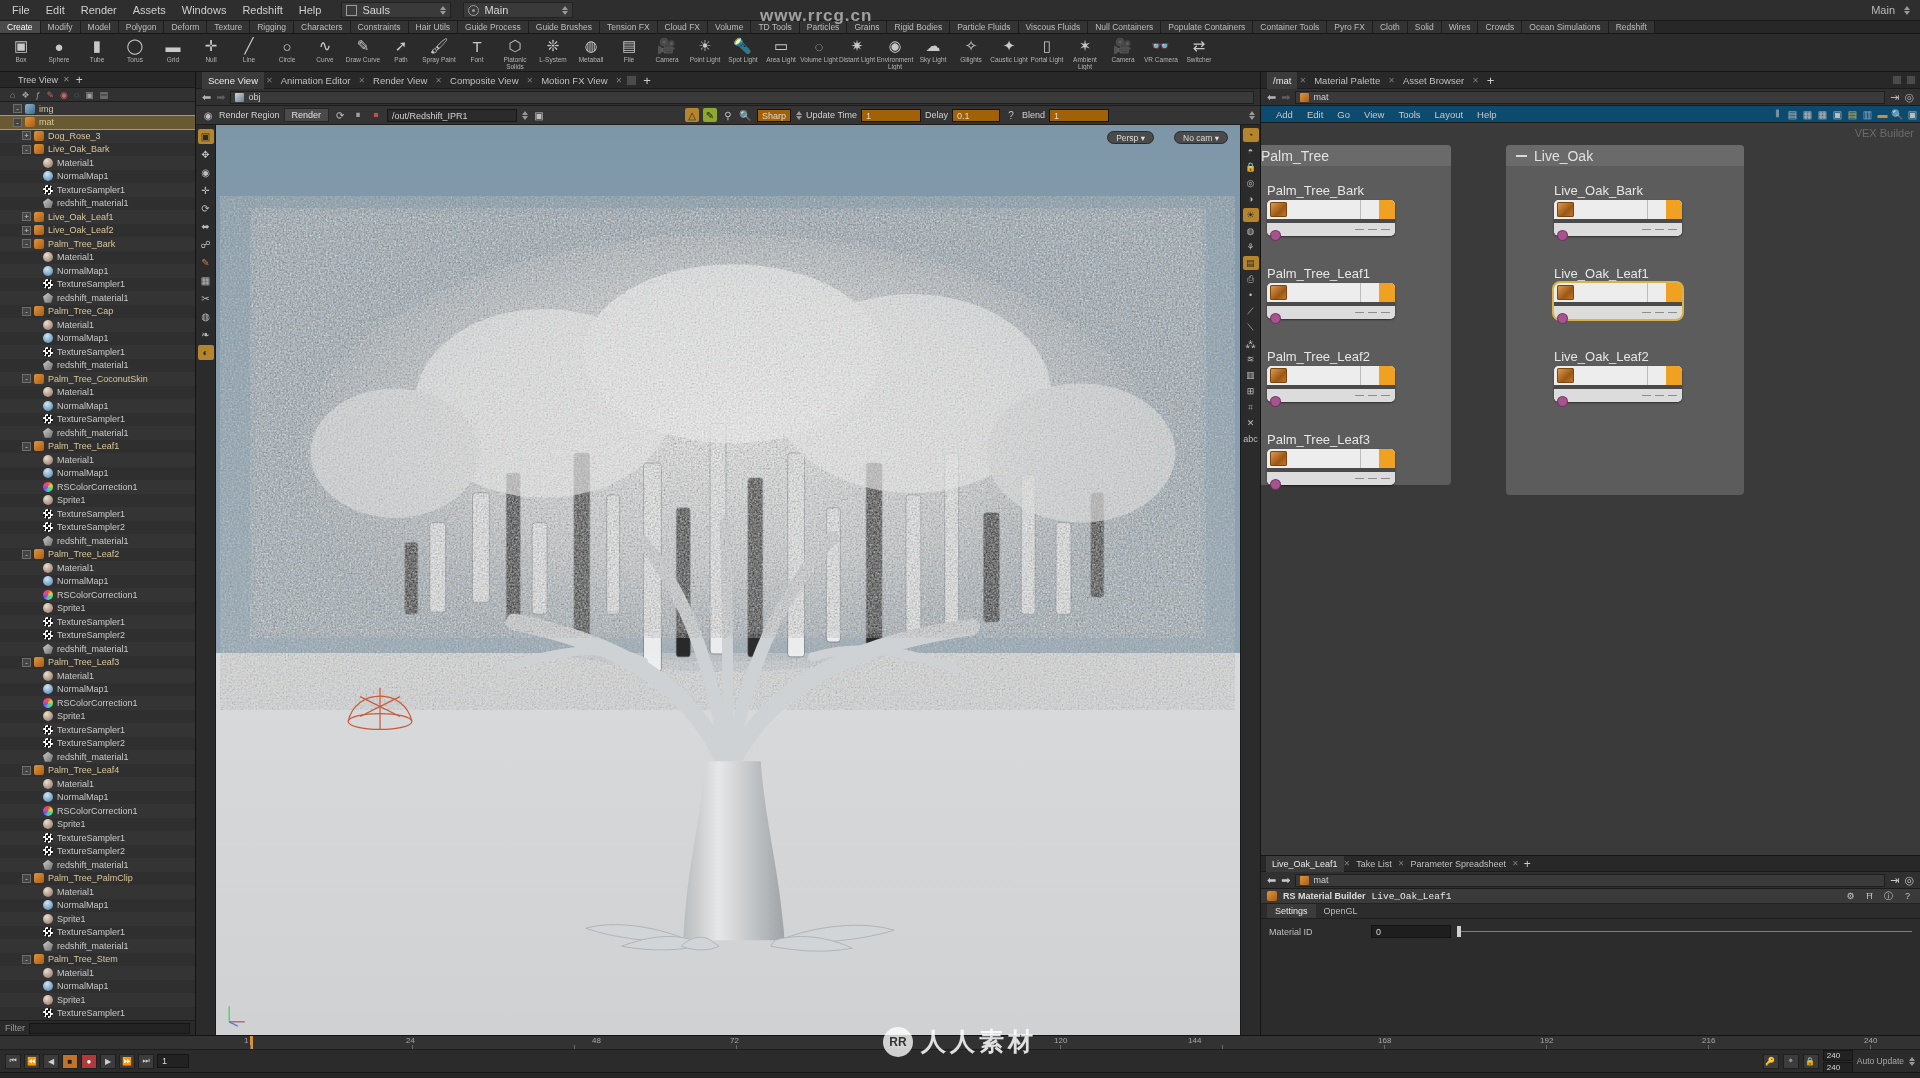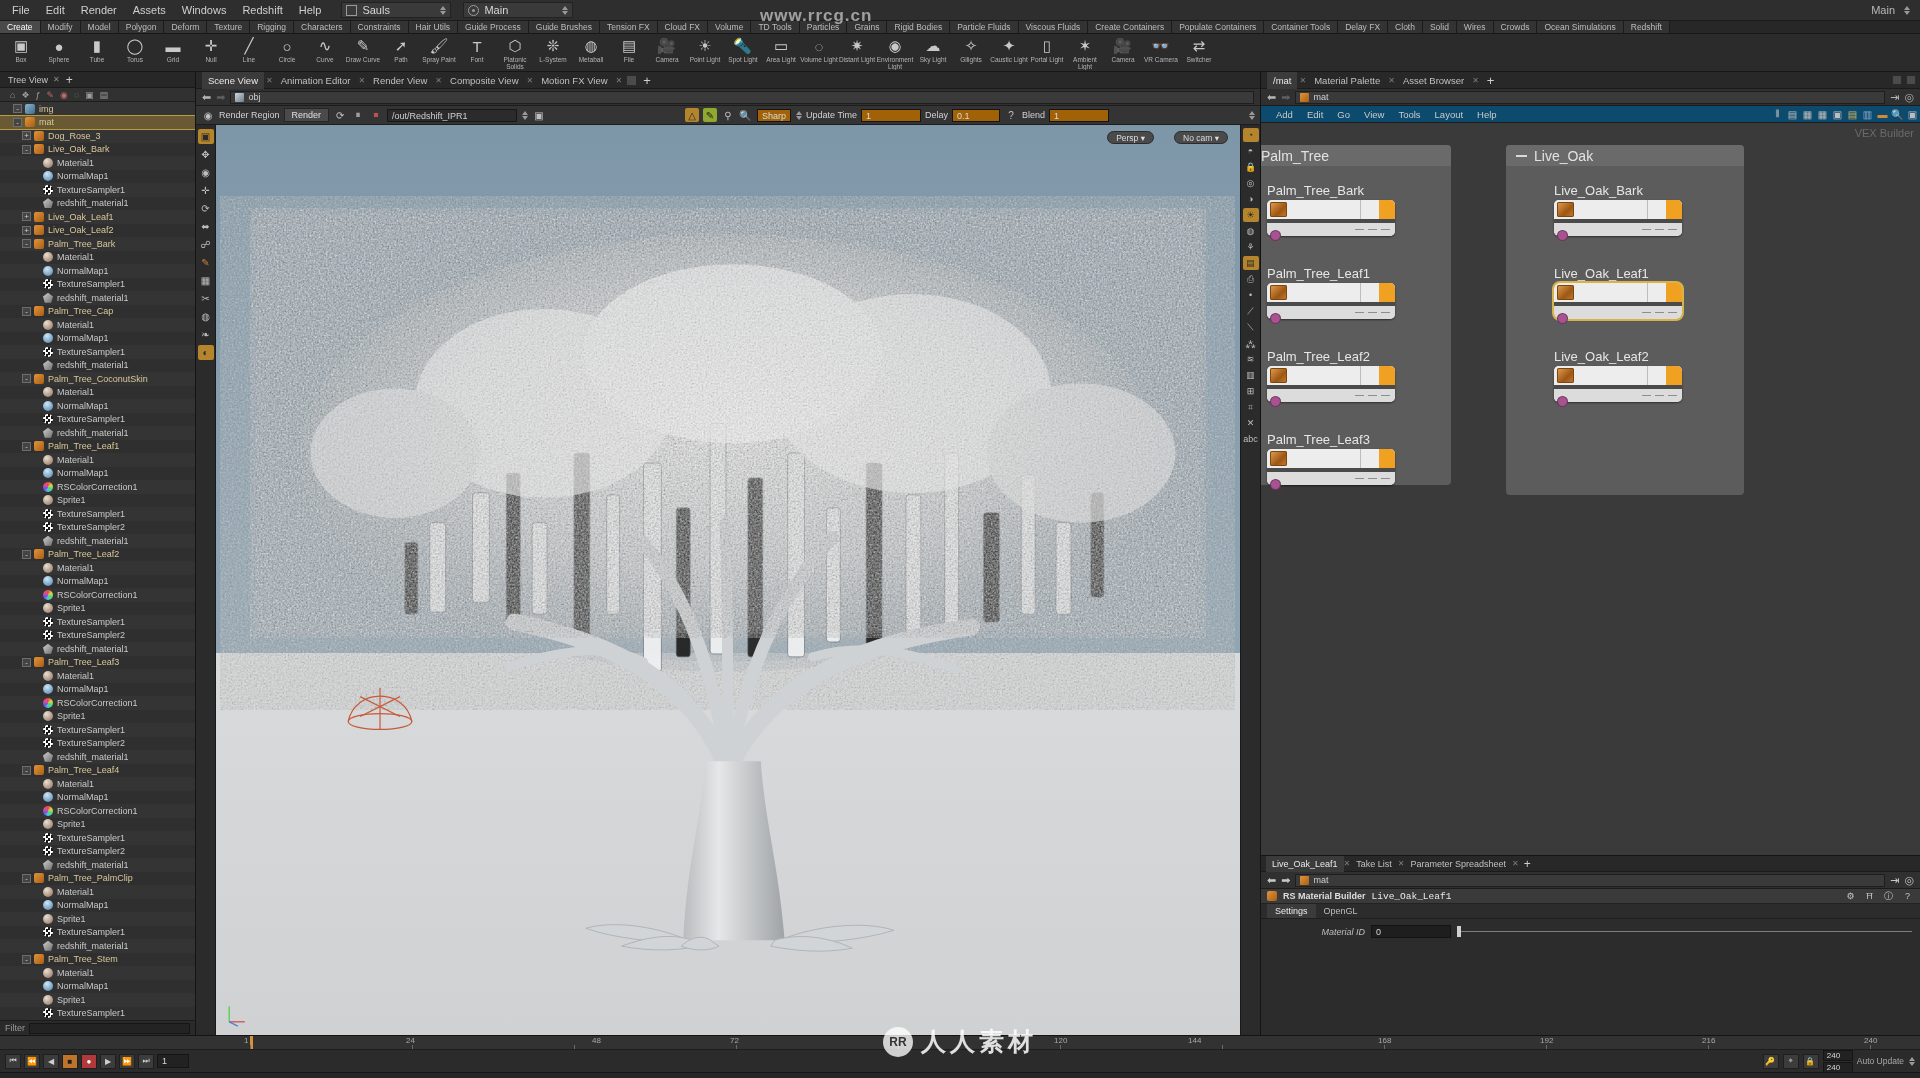--- a/index.html
+++ b/index.html
@@ -50,21 +50,21 @@
   }
   .tool{ width:38px; display:flex; flex-direction:column; align-items:center; padding-top:2px; }
   .tool .gl{ width:20px; height:20px; display:flex; align-items:center; justify-content:center; font-size:15px; }
   .tool .tn{ font-size:6.5px; color:#b4b4b4; margin-top:1px; text-align:center; line-height:6.5px; width:38px; overflow:hidden;}
 
   
   .body{ display:flex; height:963px; }
 
   
   .leftcol{ width:196px; background:#2d2d2d; display:flex; flex-direction:column; border-right:1px solid #141414;}
-  .lv-tabs{ height:16px; background:#272727; display:flex; align-items:center; padding-left:3px; border-bottom:1px solid #191919;}
+  .lv-tabs{ height:16px; background:#272727; display:flex; align-items:center; padding-left:13px; border-bottom:1px solid #191919;}
   .lv-tabs .t{ font-size:9px; color:#c4c4c4; padding:0 5px; }
   .lv-tabs .x{ font-size:8px; color:#8a8a8a; }
   .lv-tabs .plus{ color:#cfcfcf; font-size:12px; margin-left:6px; }
   .lv-tool{ height:14px; background:#313131; display:flex; align-items:center; gap:6px; padding-left:10px; border-bottom:1px solid #1d1d1d;}
   .lv-tool span{ font-size:9px; color:#9d9d9d;}
   .tree{ flex:1; overflow:hidden; position:relative; background:#333; }
   .trow{ height:13.5px; display:flex; align-items:center; font-size:9px; white-space:nowrap; position:relative;}
   .trow:nth-child(odd){ background:#343434;}
   .trow:nth-child(even){ background:#2f2f2f;}
   .trow.sel{ background:#6a5a33; outline:1px solid #b89b4a; z-index:2;}
@@ -171,21 +171,21 @@
   .pp-node .ni{ width:10px;height:10px;background:linear-gradient(135deg,#e4933a,#a85f14);border-radius:2px;}
   .pp-node .ttl{ font-size:9px; color:#dedede; font-weight:bold;}
   .pp-node .val{ font-size:9.5px; color:#e8e8e8; font-family:"Liberation Mono", monospace;}
   .pp-node .spacer{flex:1;}
   .pp-node .pi{ width:13px;height:12px;display:flex;align-items:center;justify-content:center;font-size:9px;color:#c5c5c5;}
   .pp-subtabs{ height:15px; background:#2c2c2c; display:flex; align-items:flex-end; padding-left:6px; border-bottom:1px solid #1f1f1f;}
   .pp-subtabs .st{ font-size:9px; color:#bdbdbd; padding:0 8px; height:14px; line-height:14px;}
   .pp-subtabs .st.active{ background:#3b3b3b; color:#eaeaea;}
   .pp-body{ flex:1; padding:6px 8px;}
   .prow{ display:flex; align-items:center; gap:6px;}
-  .prow .plab{ width:96px; text-align:right; font-size:9px; color:#bfbfbf;font-style:italic;}
+  .prow .plab{ width:96px; text-align:left; font-size:9px; color:#bfbfbf;}
   .prow .pfield{ width:80px; height:13px; background:#1e1e1e; border:1px solid #131313; color:#d9d9d9; font-size:9px; padding-left:4px; line-height:12px;}
   .prow .pslider{ flex:1; height:13px; position:relative;}
   .prow .pslider::before{ content:""; position:absolute; left:0; right:0; top:6px; height:1px; background:#7e7e7e;}
   .prow .phandle{ position:absolute; left:0; top:1px; width:4px; height:11px; background:#d0d0d0;}
 
   
   .timeline{ height:54px; background:#2b2b2b; border-top:1px solid #141414; }
   .tl-ruler{ height:14px; background:#323232; position:relative; border-bottom:1px solid #1d1d1d; overflow:hidden;}
   .tl-ruler .tick{ position:absolute; top:0; font-size:8px; color:#a8a8a8; }
   .tl-ruler .tk{ position:absolute; bottom:0; width:1px; height:4px; background:#6a6a6a;}
@@ -263,24 +263,24 @@
       <div class="st">Guide Brushes</div>
       <div class="st">Tension FX</div>
       <div class="st">Cloud FX</div>
       <div class="st">Volume</div>
       <div class="st">TD Tools</div>
       <div class="st">Particles</div>
       <div class="st">Grains</div>
       <div class="st">Rigid Bodies</div>
       <div class="st">Particle Fluids</div>
       <div class="st">Viscous Fluids</div>
-      <div class="st">Create Containers</div>
+      <div class="st">Null Containers</div>
       <div class="st">Populate Containers</div>
       <div class="st">Container Tools</div>
-      <div class="st">Delay FX</div>
+      <div class="st">Pyro FX</div>
       <div class="st">Cloth</div>
       <div class="st">Solid</div>
       <div class="st">Wires</div>
       <div class="st">Crowds</div>
       <div class="st">Ocean Simulations</div>
       <div class="st">Redshift</div>
     </div>
 
   <div class="shelf" id="shelf-tools">
       <div class="tool">

